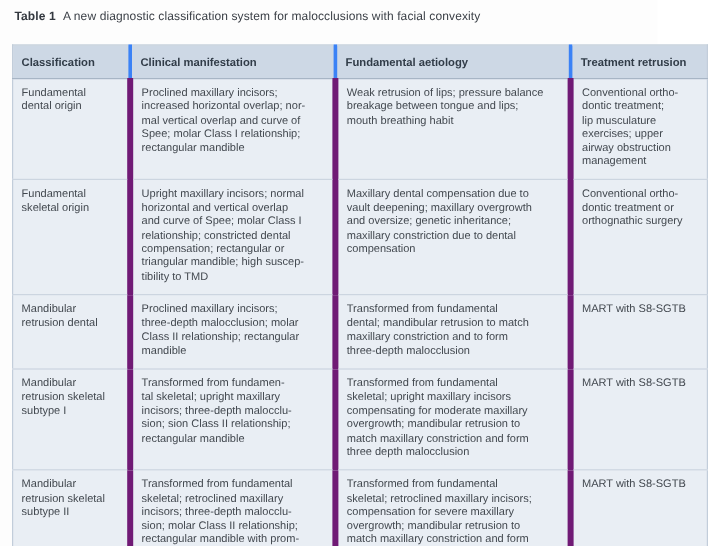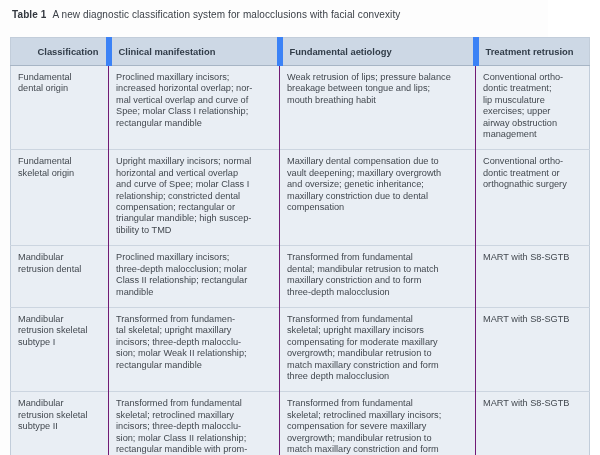--- a/index.html
+++ b/index.html
@@ -46,33 +46,33 @@
   col.c3 { width: 196px; }
   col.c4 { width: 114px; }
   th {
     background: #cdd8e5;
     color: #313c48;
     font-size: 9.4px;
     font-weight: bold;
     text-align: left;
     vertical-align: middle;
     padding: 8px 7px;
-    border-left: 6px solid #3b82f6;
+    border-left: 3px solid #3b82f6;
     border-bottom: 1px solid #a7b5c5;
     white-space: pre-line;
   }
-  th:first-child { border-left: none; text-align: right; }
+  th:first-child { border-left: none; }
   td {
     background: #e9eef4;
     color: #42484f;
     font-size: 9.2px;
     line-height: 11.4px;
     vertical-align: top;
     padding: 6px 7px 9px 7px;
-    border-left: 1px solid #701a75;
+    border-left: 5px solid #701a75;
     border-top: 1px solid #ccd5e0;
     white-space: pre-line;
   }
   td:first-child { border-left: none; margin-left: 40px; }
   tbody tr:first-child td { border-top: none; }
 </style>
 </head>
 <body>
 
 <div class="page">
@@ -147,21 +147,21 @@
 three-depth malocclusion</td>
         <td>MART with S8-SGTB</td>
       </tr>
       <tr>
         <td>Mandibular
 retrusion skeletal
 subtype I</td>
         <td>Transformed from fundamen-
 tal skeletal; upright maxillary
 incisors; three-depth malocclu-
-sion; molar Weak II relationship;
+sion; sion Class II relationship;
 rectangular mandible</td>
         <td>Transformed from fundamental
 skeletal; upright maxillary incisors
 compensating for moderate maxillary
 overgrowth; mandibular retrusion to
 match maxillary constriction and form
 three depth malocclusion</td>
         <td>MART with S8-SGTB</td>
       </tr>
       <tr>

